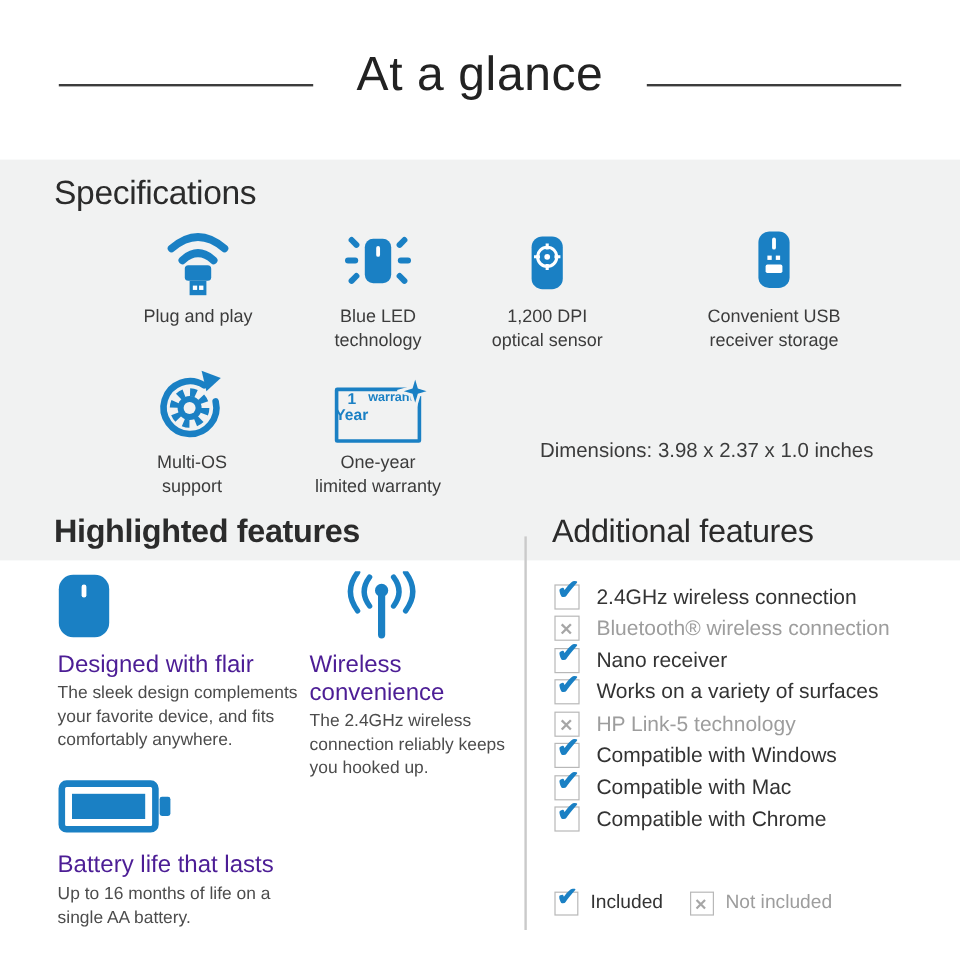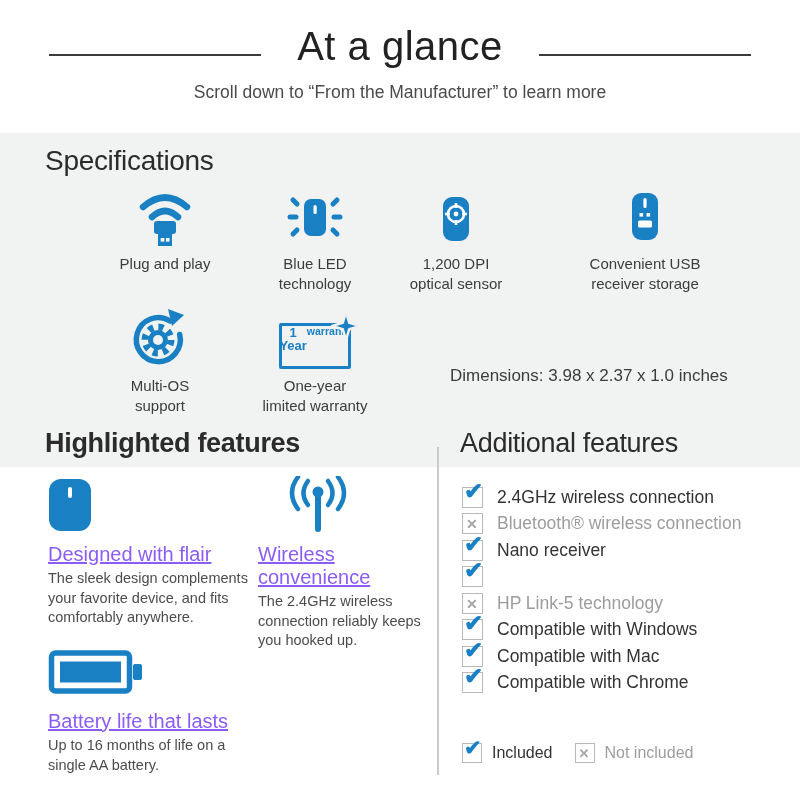--- a/index.html
+++ b/index.html
@@ -1,20 +1,20 @@
 <!DOCTYPE html>
 <html><head>
 <meta charset="utf-8">
 <style>
   html,body{margin:0;padding:0;background:#fff;}
   .page{position:relative;width:800px;height:800px;background:#ffffff;overflow:hidden;
         font-family:"Liberation Sans",sans-serif;color:#3d3d3d;}
 
   
-  .header-row{position:absolute;top:24px;left:0;width:800px;display:flex;align-items:center;justify-content:center;gap:36px;}
+  .header-row{position:absolute;top:40px;left:0;width:800px;display:flex;align-items:center;justify-content:center;gap:36px;}
   .rule{width:212px;border-top:2.5px solid #3c3c3c;margin-top:16px;}
   .glance-title{font-size:40px;font-weight:300;color:#222;letter-spacing:0.5px;}
   .subtitle{position:absolute;top:82px;left:0;width:800px;text-align:center;font-size:17.5px;color:#4a4a4a;}
 
   
   .specs-panel{position:absolute;left:0;top:133px;width:800px;height:334px;background:#f1f2f2;}
   .specs-heading{position:absolute;left:45px;top:12px;font-size:28px;font-weight:300;color:#2b2b2b;letter-spacing:-0.3px;}
   .spec-item{position:absolute;text-align:center;}
   .spec-icon{height:68px;display:flex;align-items:flex-end;justify-content:center;}
   .spec-label{margin-top:7px;font-size:15px;line-height:1.3;color:#3c3c3c;white-space:pre-line;}
@@ -24,21 +24,21 @@
   .badge{position:relative;width:66px;height:40px;border:3.5px solid #1a80c4;border-radius:2px;
          display:flex;align-items:flex-start;justify-content:center;}
   .badge-l1{font-size:13px;font-weight:bold;color:#1a80c4;line-height:1;}
   .badge-l2{font-size:10.5px;font-weight:bold;color:#1a80c4;line-height:1.1;}
   .badge-star{position:absolute;right:-13px;top:-15px;}
 
   
   .hl-heading{position:absolute;left:45px;top:428px;font-size:27px;font-weight:700;color:#2b2b2b;letter-spacing:-0.3px;}
   .feature{position:absolute;}
   .feat-icon{height:58px;display:flex;align-items:center;}
-  .feat-title{font-size:20px;color:#8b5cf6;margin-top:9px;text-decoration:underline;}
+  .feat-title{font-size:20px;color:#4c1d95;margin-top:9px;}
   .feat-body{font-size:14.5px;color:#4c4c4c;line-height:1.35;margin-top:3px;white-space:pre-line;}
 
   .divider{position:absolute;left:437px;top:447px;width:1.5px;height:328px;background:#cacaca;}
 
   
   .af-heading{position:absolute;left:460px;top:428px;font-size:27px;font-weight:300;color:#2b2b2b;letter-spacing:-0.3px;}
   .af-list{position:absolute;left:462px;top:484px;}
   .feat-row{height:26.5px;display:flex;align-items:center;gap:14px;}
   .cb{position:relative;width:19px;height:19px;flex:0 0 19px;border:1.5px solid #b8b8b8;background:#fff;}
   .mark{position:absolute;font-weight:bold;line-height:1;}
@@ -60,21 +60,20 @@
 </head>
 <body>
 
 <div class="page">
 
   <div class="header-row">
     <div class="rule"></div>
     <div class="glance-title">At a glance</div>
     <div class="rule"></div>
   </div>
-  <div class="subtitle">Scroll down to “From the Manufacturer” to learn more</div>
 
   <div class="specs-panel">
     <div class="specs-heading">Specifications</div>
 
     <div class="spec-item" style="left:258px;top:46px;width:114px;">
       <div class="spec-icon">
         <svg width="64" height="58" viewBox="0 0 64 58">
           <rect x="21" y="10" width="22" height="37" rx="7" fill="#1a80c4"></rect>
           <rect x="30.5" y="16" width="3.2" height="9" rx="1.6" fill="#ffffff"></rect>
           <line x1="14" y1="15" x2="10" y2="11" stroke="#1a80c4" stroke-width="5" stroke-linecap="round"></line>
@@ -229,20 +228,21 @@
     <div class="feat-row included">
       <span class="cb included">
           <span class="mark check">✔</span>
         </span>
       <span class="feat-label">Nano receiver</span>
     </div>
     <div class="feat-row included">
       <span class="cb included">
           <span class="mark check">✔</span>
         </span>
+      <span class="feat-label">Works on a variety of surfaces</span>
     </div>
     <div class="feat-row excluded">
       <span class="cb excluded">
           <span class="mark cross">✕</span>
         </span>
       <span class="feat-label">HP Link-5 technology</span>
     </div>
     <div class="feat-row included">
       <span class="cb included">
           <span class="mark check">✔</span>

